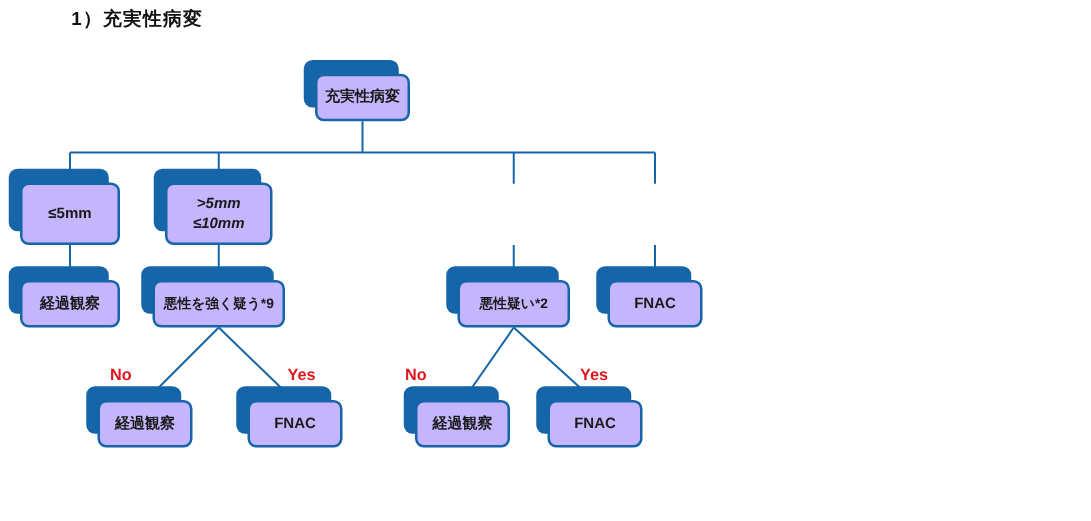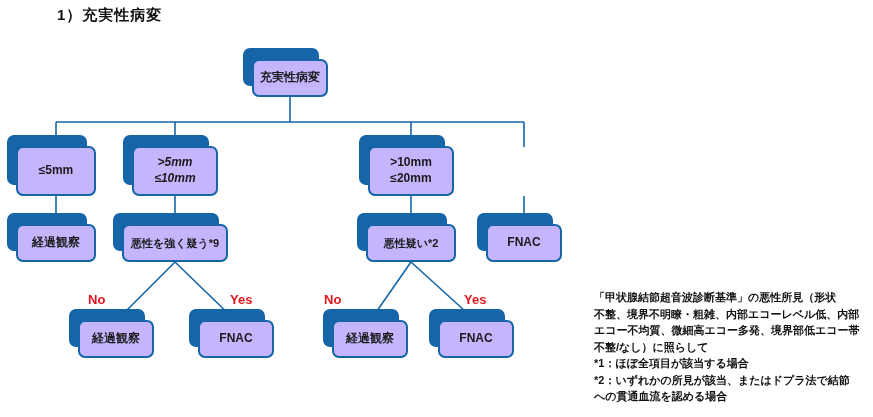--- a/index.html
+++ b/index.html
@@ -43,39 +43,30 @@
       <line x1="411" y1="262" x2="370" y2="321"></line>
       <line x1="411" y1="262" x2="476" y2="321"></line>
     </g>
   </svg>
 
   <div class="node" style="left:252px;top:59px;width:76px;height:38px;">充実性病変</div>
 
   <div class="node" style="left:16px;top:146px;width:80px;height:50px;">≤5mm</div>
   <div class="node" style="left:132px;top:146px;width:86px;height:50px;font-style:italic;">&gt;5mm
 ≤10mm</div>
-  <div class="node" style="left:368px;top:146px;width:86px;height:50px;">&gt;10mm
-≤20mm</div>
 
   <div class="node" style="left:16px;top:224px;width:80px;height:38px;">経過観察</div>
   <div class="node small" style="left:122px;top:224px;width:106px;height:38px;">悪性を強く疑う*9</div>
   <div class="node small" style="left:366px;top:224px;width:90px;height:38px;">悪性疑い*2</div>
   <div class="node" style="left:486px;top:224px;width:76px;height:38px;">FNAC</div>
 
   <div class="node" style="left:78px;top:320px;width:76px;height:38px;">経過観察</div>
   <div class="node" style="left:198px;top:320px;width:76px;height:38px;">FNAC</div>
   <div class="node" style="left:332px;top:320px;width:76px;height:38px;">経過観察</div>
   <div class="node" style="left:438px;top:320px;width:76px;height:38px;">FNAC</div>
 
   <div class="branch-label" style="left:88px;top:292px;">No</div>
   <div class="branch-label" style="left:230px;top:292px;">Yes</div>
   <div class="branch-label" style="left:324px;top:292px;">No</div>
   <div class="branch-label" style="left:464px;top:292px;">Yes</div>
 
-  <div class="note">「甲状腺結節超音波診断基準」の悪性所見（形状
-不整、境界不明瞭・粗雑、内部エコーレベル低、内部
-エコー不均質、微細高エコー多発、境界部低エコー帯
-不整/なし）に照らして
-*1：ほぼ全項目が該当する場合
-*2：いずれかの所見が該当、またはドプラ法で結節
-への貫通血流を認める場合</div>
 
 </div>
 
 </body></html>

